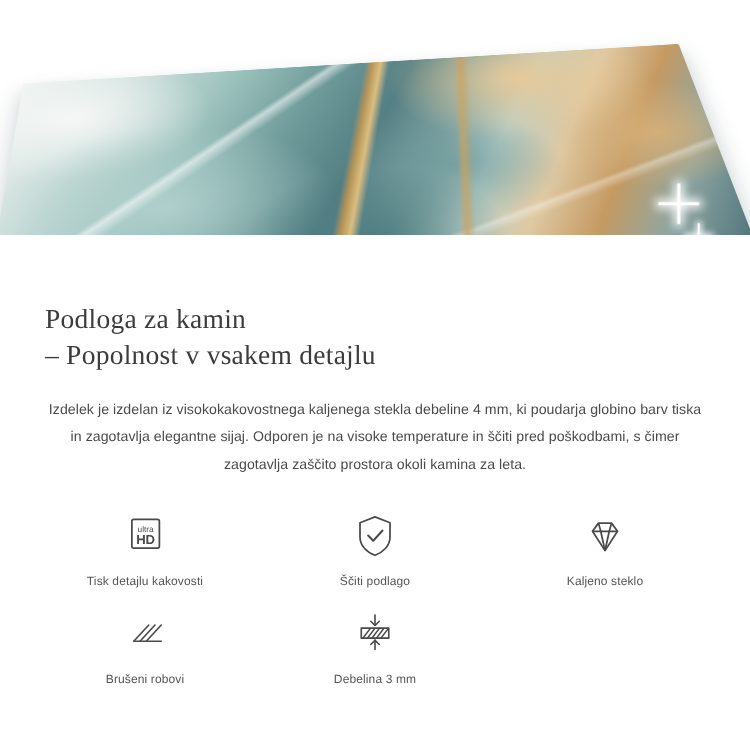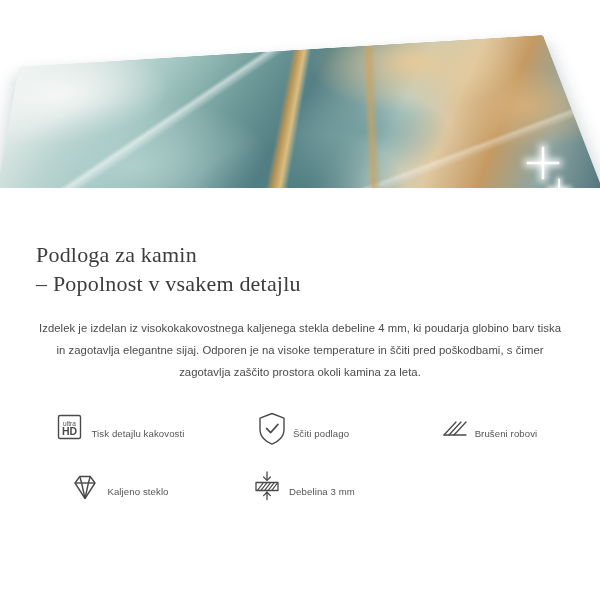--- a/index.html
+++ b/index.html
@@ -149,22 +149,23 @@
   
   .features {
     margin-top: 24px;
     padding: 0 24px;
     display: grid;
     grid-template-columns: repeat(3, 1fr);
     grid-row-gap: 14px;
   }
   .feature {
     display: flex;
+    flex-direction: column;
     align-items: center;
-    justify-content: center;
+    justify-content: flex-start;
   }
   .feature-icon {
     height: 44px;
     display: flex;
     align-items: center;
     justify-content: center;
   }
   .feature-label {
     margin-top: 9px;
     font-size: 9.6px;
@@ -218,43 +219,43 @@
           <path d="M21 5.5 L33 10.2 V21.5 C33 28.5 27.6 33.8 21 36.2 C14.4 33.8 9 28.5 9 21.5 V10.2 Z" fill="none" stroke="#4a4a4a" stroke-width="1.4" stroke-linejoin="round"></path>
           <polyline points="15.5,20.4 19.6,24.6 27,16.4" fill="none" stroke="#4a4a4a" stroke-width="1.6" stroke-linecap="round" stroke-linejoin="round"></polyline>
         </svg>
       </div>
       <div class="feature-label">Ščiti podlago</div>
     </div>
 
     <div class="feature">
       <div class="feature-icon">
         <svg width="44" height="40" viewBox="0 0 44 40">
+          <g fill="none" stroke="#4a4a4a" stroke-width="1.4" stroke-linejoin="round">
+            <path d="M12 16 L16.8 9.5 H27.2 L32 16 L22 31.5 Z"></path>
+            <path d="M12 16 H32"></path>
+            <path d="M16.8 9.5 L18.6 16 L22 31.5"></path>
+            <path d="M27.2 9.5 L25.4 16 L22 31.5"></path>
+          </g>
+        </svg>
+      </div>
+      <div class="feature-label">Kaljeno steklo</div>
+    </div>
+
+    <div class="feature">
+      <div class="feature-icon">
+        <svg width="44" height="40" viewBox="0 0 44 40">
           <g fill="none" stroke="#4a4a4a" stroke-width="1.3" stroke-linecap="round">
             <line x1="13" y1="26" x2="25" y2="13"></line>
             <line x1="18" y1="26" x2="30" y2="13"></line>
             <line x1="23" y1="26" x2="35" y2="13"></line>
             <line x1="13" y1="26" x2="35" y2="26"></line>
           </g>
         </svg>
       </div>
       <div class="feature-label">Brušeni robovi</div>
-    </div>
-
-    <div class="feature">
-      <div class="feature-icon">
-        <svg width="44" height="40" viewBox="0 0 44 40">
-          <g fill="none" stroke="#4a4a4a" stroke-width="1.4" stroke-linejoin="round">
-            <path d="M12 16 L16.8 9.5 H27.2 L32 16 L22 31.5 Z"></path>
-            <path d="M12 16 H32"></path>
-            <path d="M16.8 9.5 L18.6 16 L22 31.5"></path>
-            <path d="M27.2 9.5 L25.4 16 L22 31.5"></path>
-          </g>
-        </svg>
-      </div>
-      <div class="feature-label">Kaljeno steklo</div>
     </div>
 
     <div class="feature">
       <div class="feature-icon">
         <svg width="44" height="42" viewBox="0 0 44 42">
           <g fill="none" stroke="#4a4a4a" stroke-width="1.3" stroke-linecap="round" stroke-linejoin="round">
             <line x1="22" y1="6" x2="22" y2="14"></line>
             <polyline points="18.6,11 22,14.4 25.4,11"></polyline>
             <rect x="11" y="16.5" width="22" height="8"></rect>
             <line x1="22" y1="33.5" x2="22" y2="26"></line>

